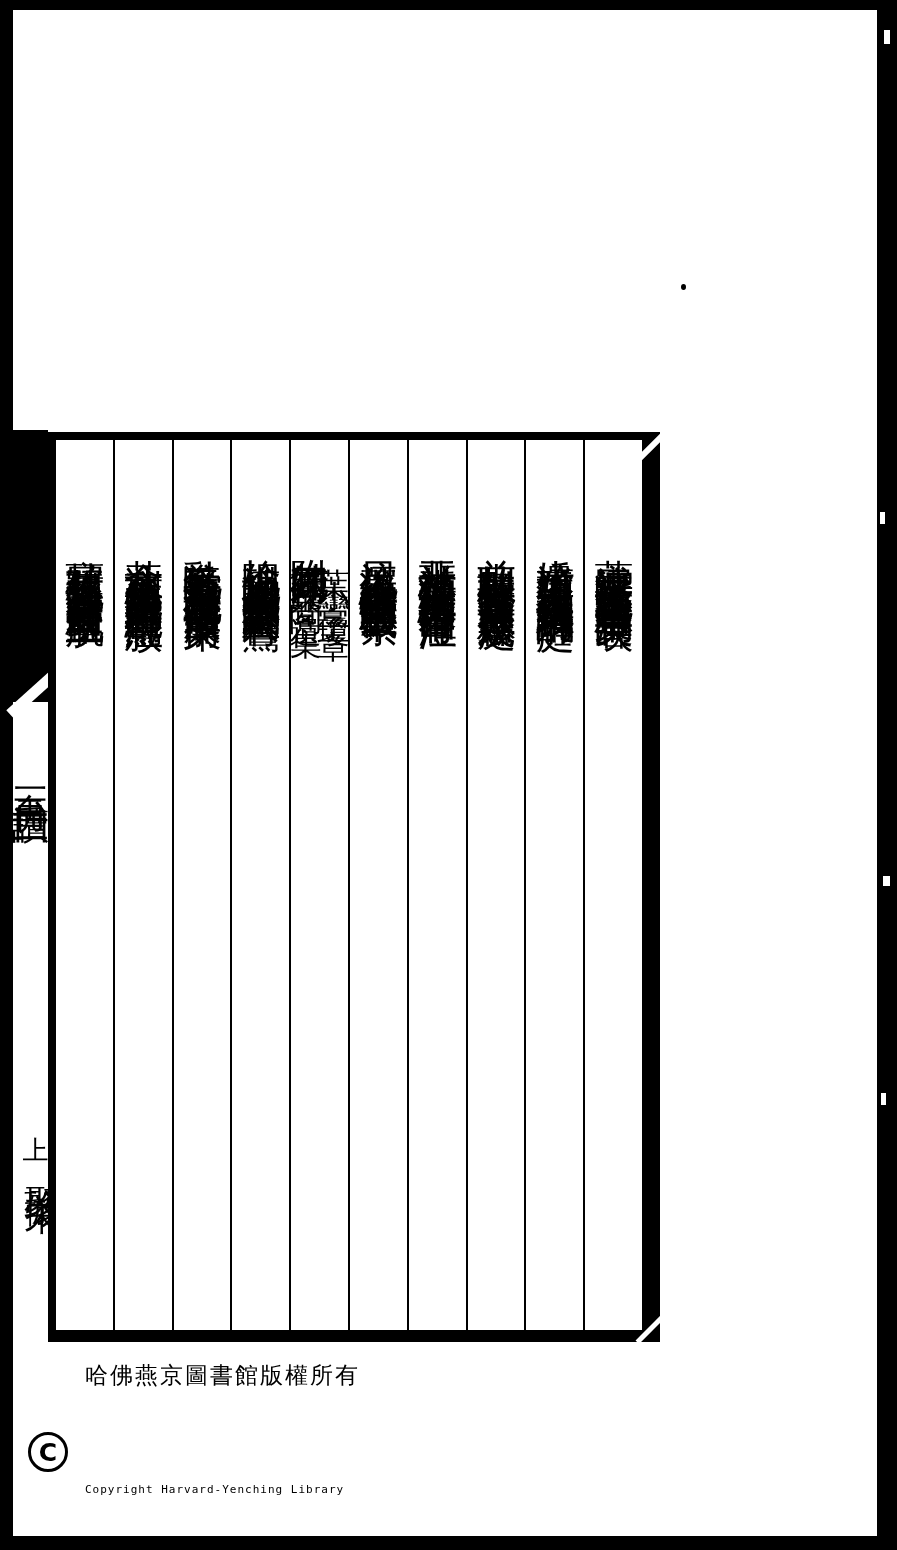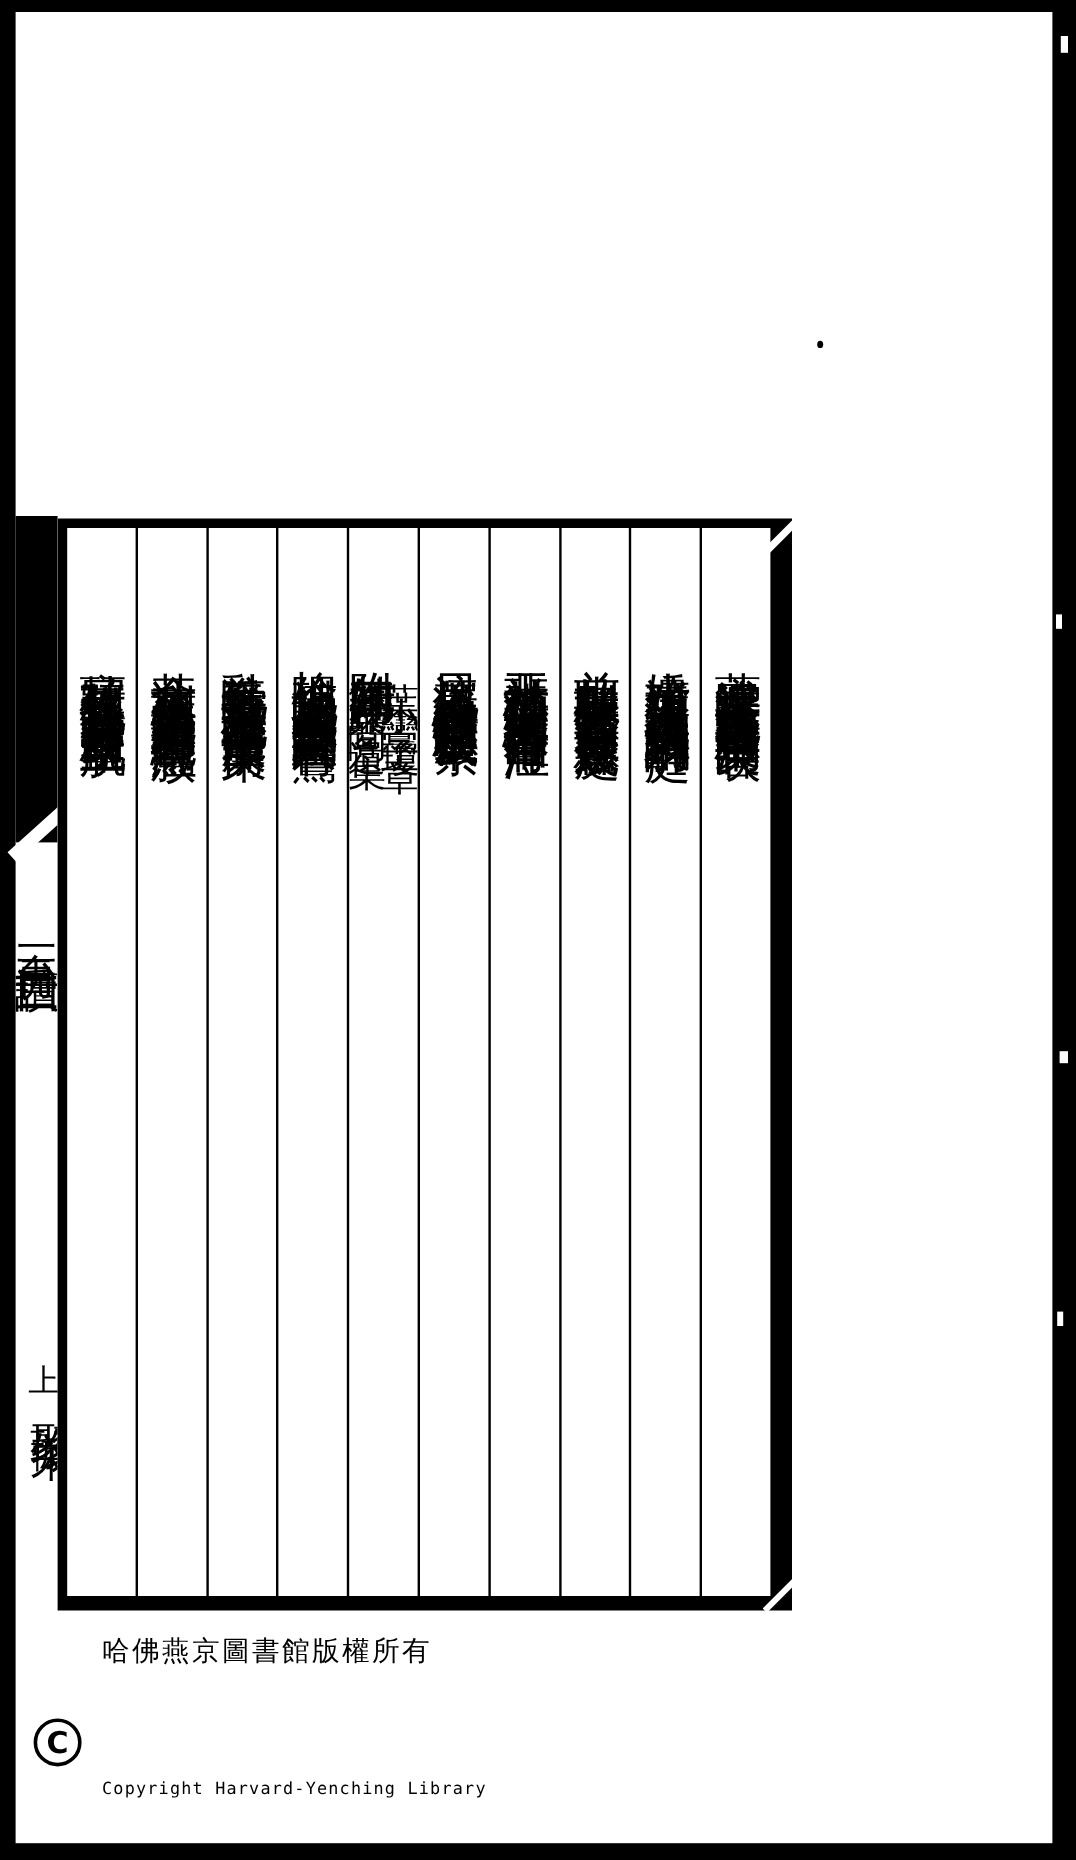--- a/index.html
+++ b/index.html
@@ -36,21 +36,21 @@
                letter-spacing:6px;overflow:hidden;}
   .spine-mark{left:20px;top:1116px;width:30px;font-size:26px;line-height:28px;}
   .imprint{left:22px;top:1158px;width:38px;height:170px;font-size:35px;line-height:37px;
            letter-spacing:4px;overflow:hidden;}
   .speck{left:681px;top:284px;width:5px;height:6px;border-radius:50%;}
   
   .csymbol{left:28px;top:1432px;width:40px;height:40px;border:3px solid #000;border-radius:50%;
            display:flex;align-items:center;justify-content:center;font-size:25px;font-weight:bold;
            box-sizing:border-box;}
   .ccjk{left:85px;top:1360px;font-size:23px;letter-spacing:2px;white-space:nowrap;}
-  .cen{left:85px;top:1483px;font-size:14px;letter-spacing:1px;
+  .cen{left:85px;top:1483px;font-size:11px;letter-spacing:1px;
        font-family:"DejaVu Sans Mono",monospace;white-space:nowrap;}
 </style>
 </head>
 <body>
 
 <div>
 
   <div class="abs ink bar-top"></div>
   <div class="abs ink bar-left"></div>
   <div class="abs ink bar-bottom"></div>

